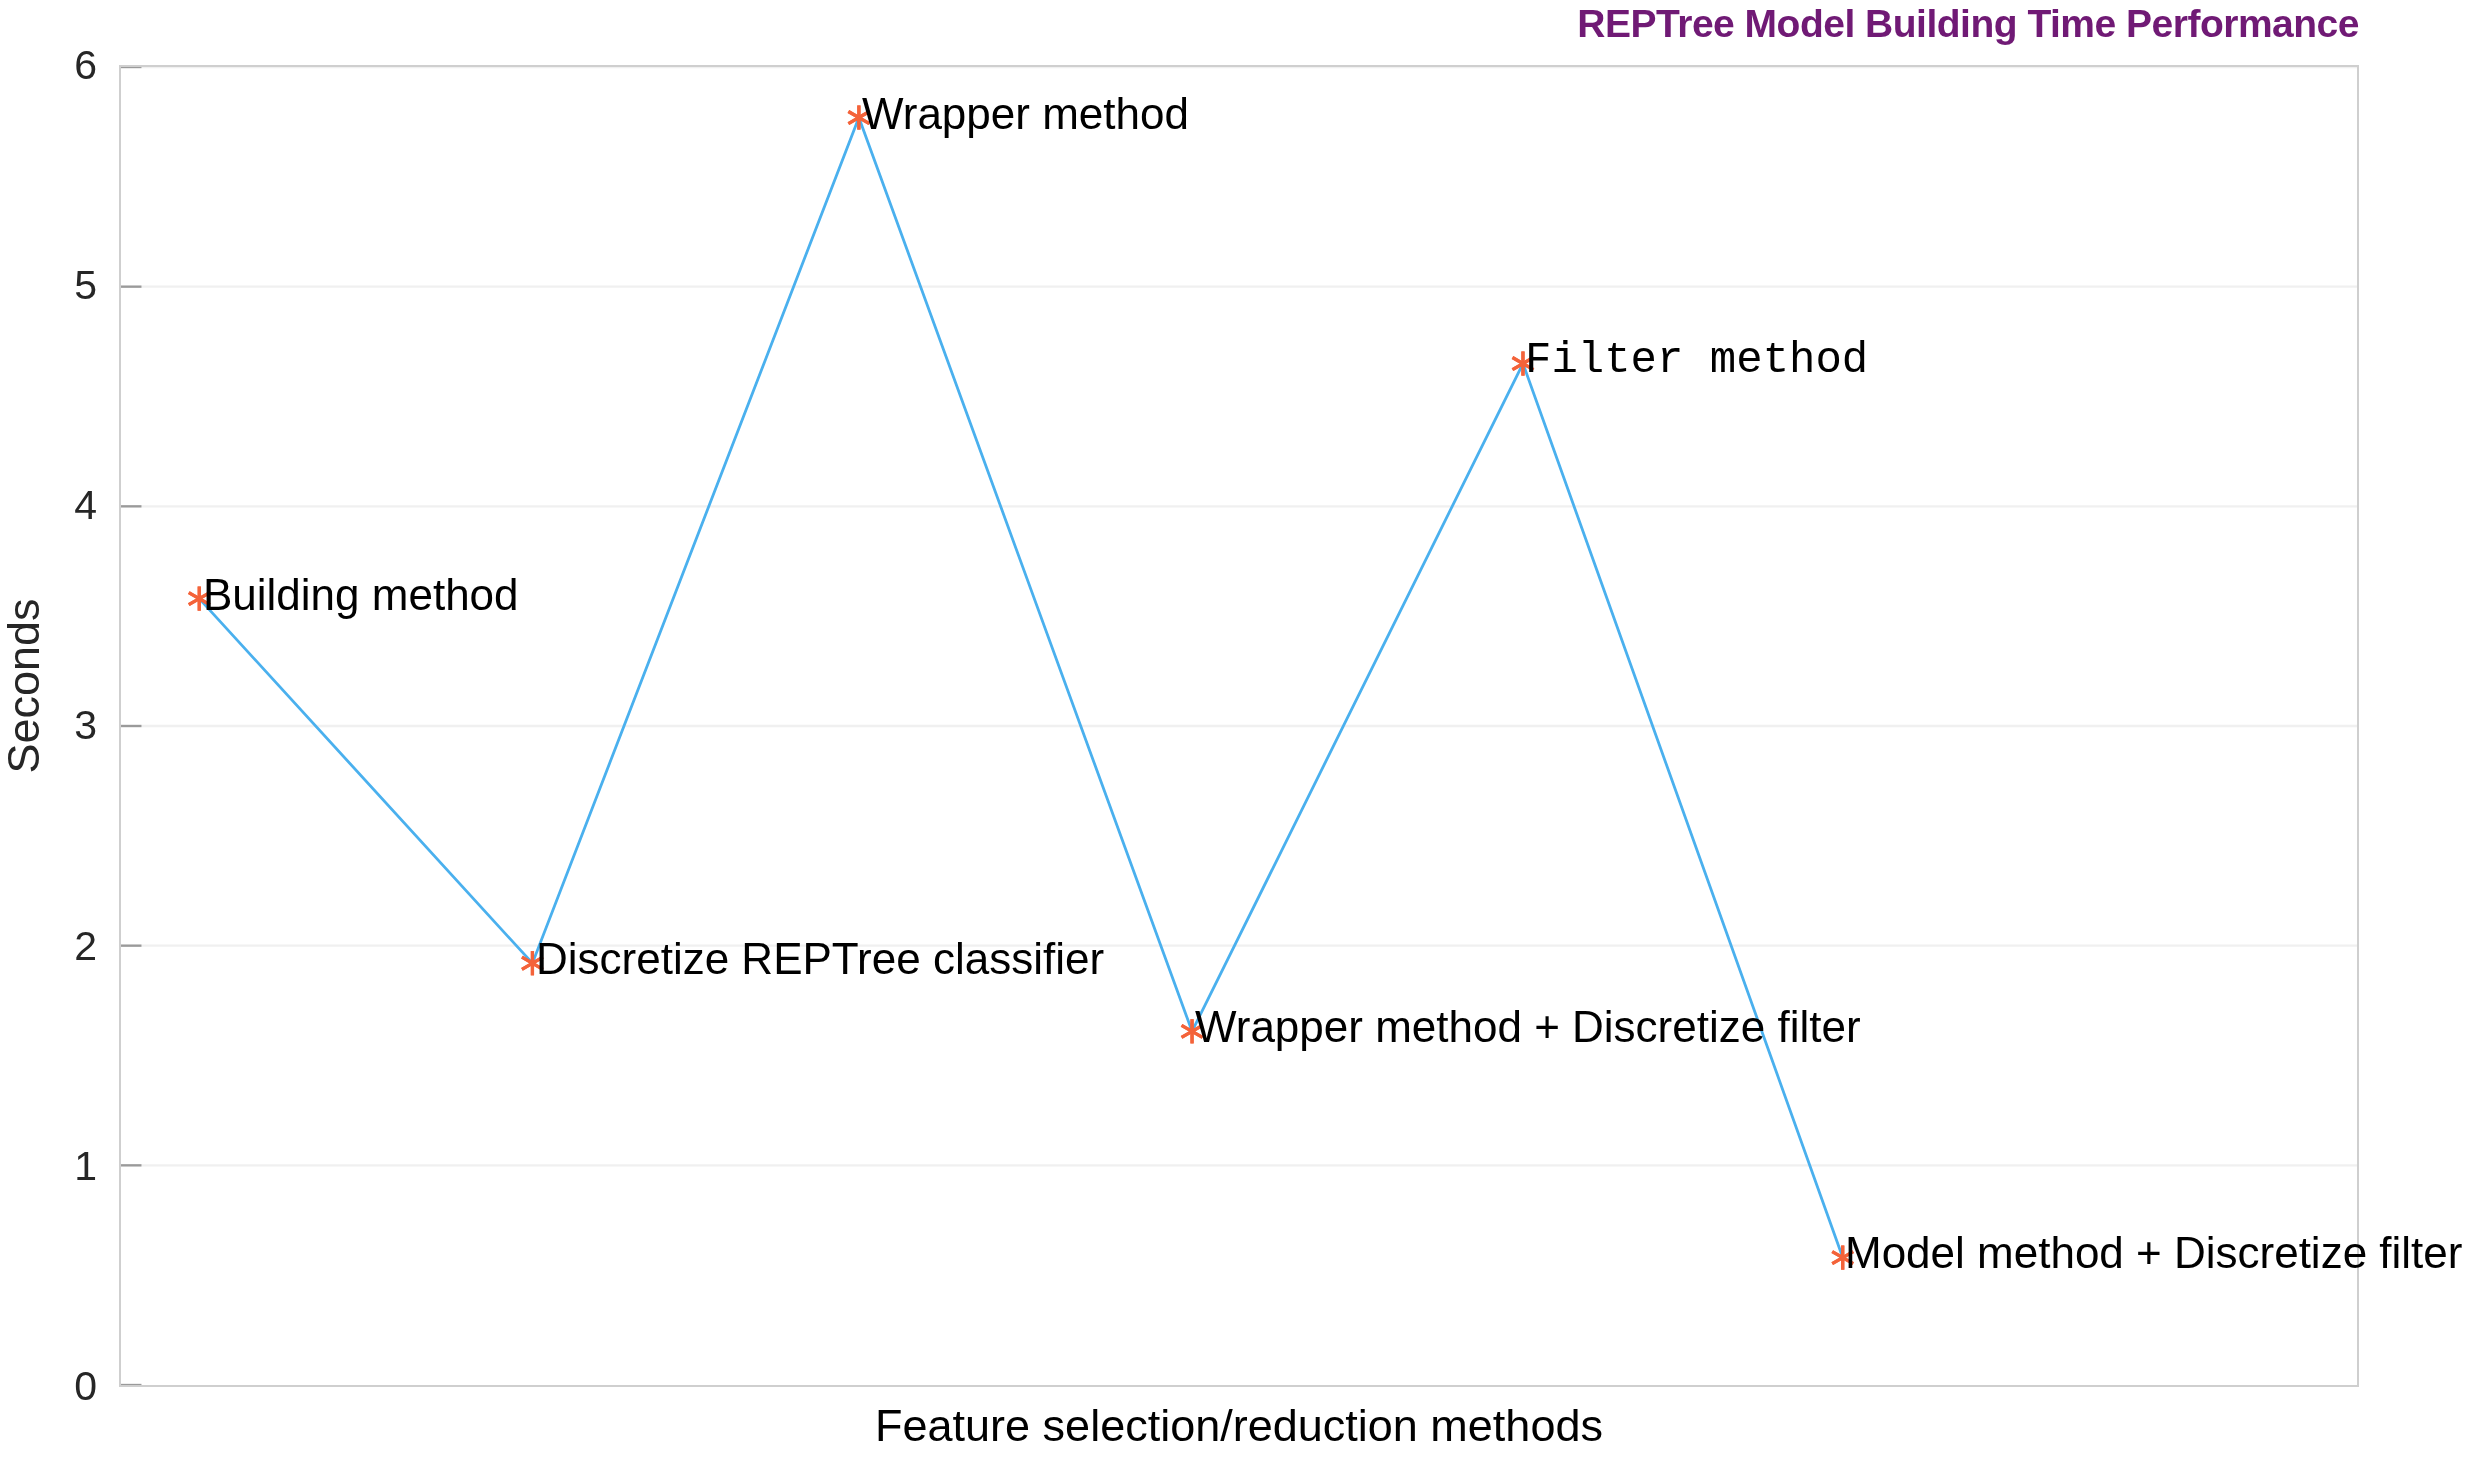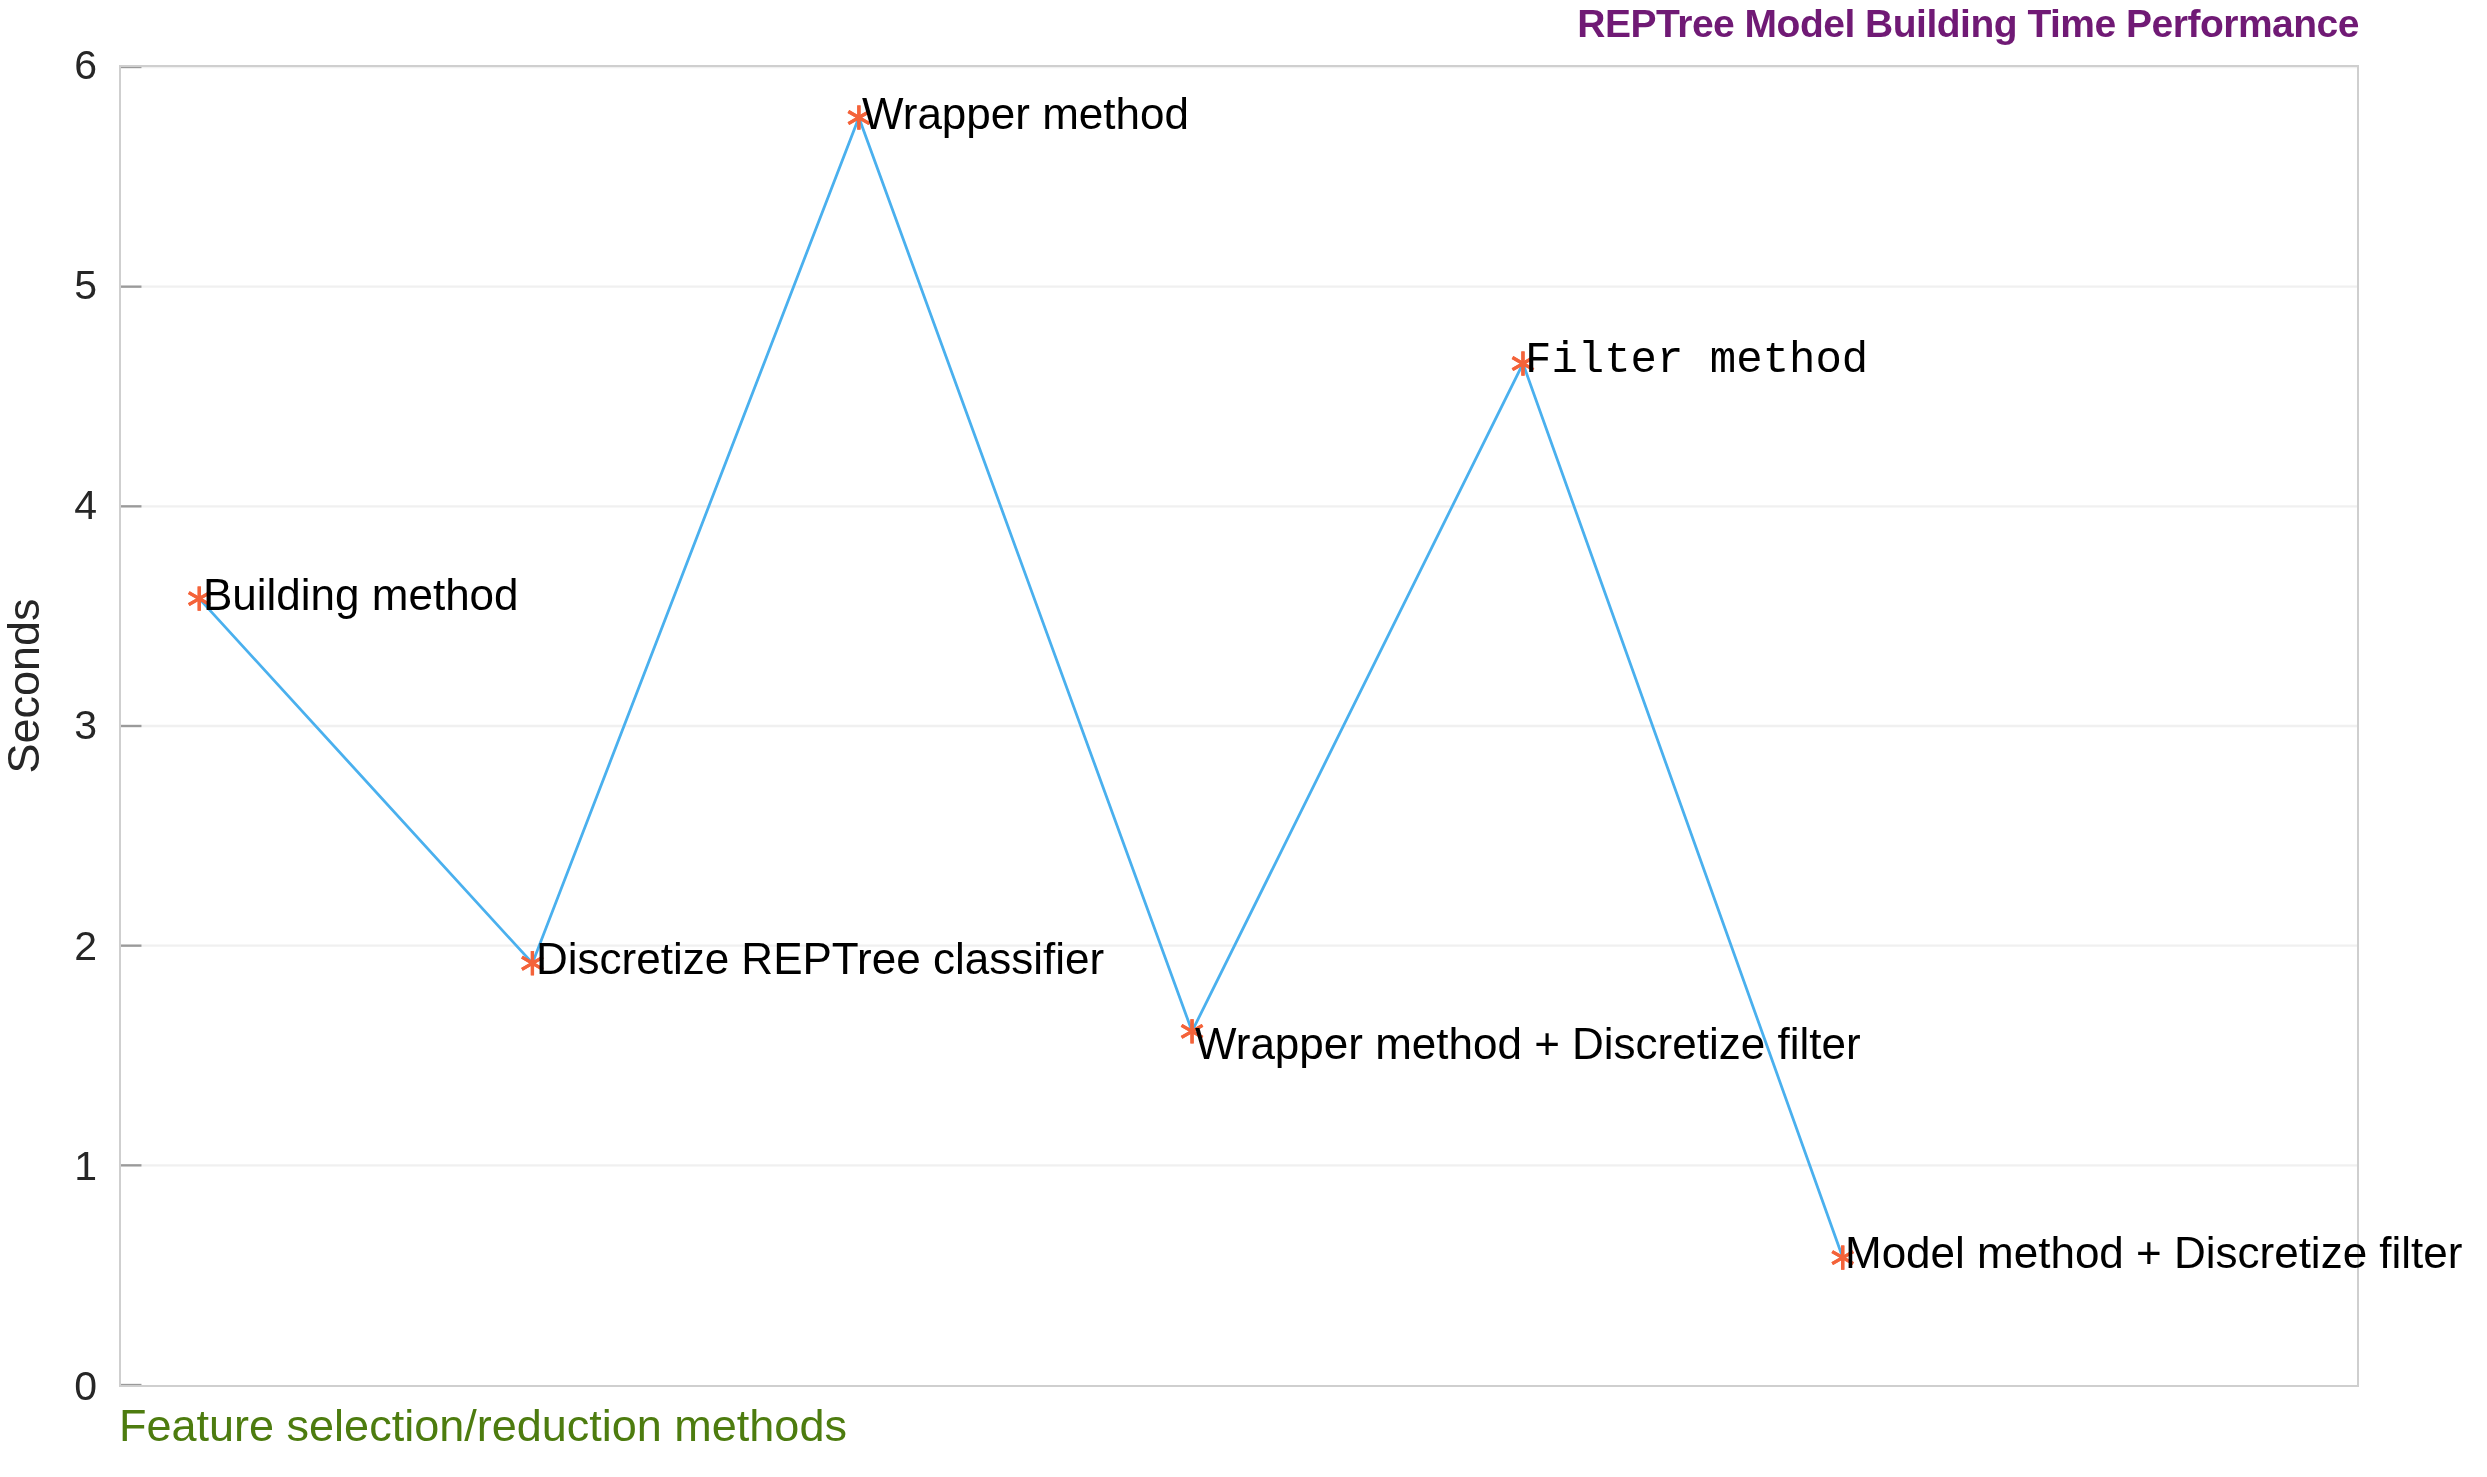--- a/index.html
+++ b/index.html
@@ -96,22 +96,23 @@
     font-family: "Liberation Sans", sans-serif;
     white-space: nowrap;
   }
 
   
   #x-axis-title {
     position: absolute;
     left: 119px;
     top: 1400px;
     width: 2240px;
+    text-align: center;
     font-size: 45px;
-    color: #4d7c0f;
+    color: #000000;
     font-family: "Liberation Sans", sans-serif;
     white-space: nowrap;
   }
 
   
   .point-label {
     position: absolute;
     font-size: 44px;
     color: #000000;
     font-family: "Liberation Sans", sans-serif;
@@ -208,21 +209,21 @@
             <line x1="1839.8216697508024" y1="1272.62" x2="1862.338330249198" y2="1285.62" stroke="#f4633a" stroke-width="3.5"></line>
           </g>
         </g>
     </svg>
   </div>
 
   <div id="point-labels">
     <div class="point-label" style="left: 203px; top: 573px;">Building method</div>
     <div class="point-label" style="left: 536px; top: 937px;">Discretize REPTree classifier</div>
     <div class="point-label" style="left: 862px; top: 92px;">Wrapper method</div>
-    <div class="point-label" style="left: 1195px; top: 1005px; margin-top: 17px;">Wrapper method + Discretize filter</div>
+    <div class="point-label" style="left: 1195px; top: 1005px;">Wrapper method + Discretize filter</div>
     <div class="point-label" style="left: 1525px; top: 338px; font-family: Liberation Mono, monospace;">Filter method</div>
     <div class="point-label" style="left: 1845px; top: 1231px;">Model method + Discretize filter</div>
   </div>
 
   <div id="x-axis-title">Feature selection/reduction methods</div>
 
 </div>
 
 
 </body></html>

